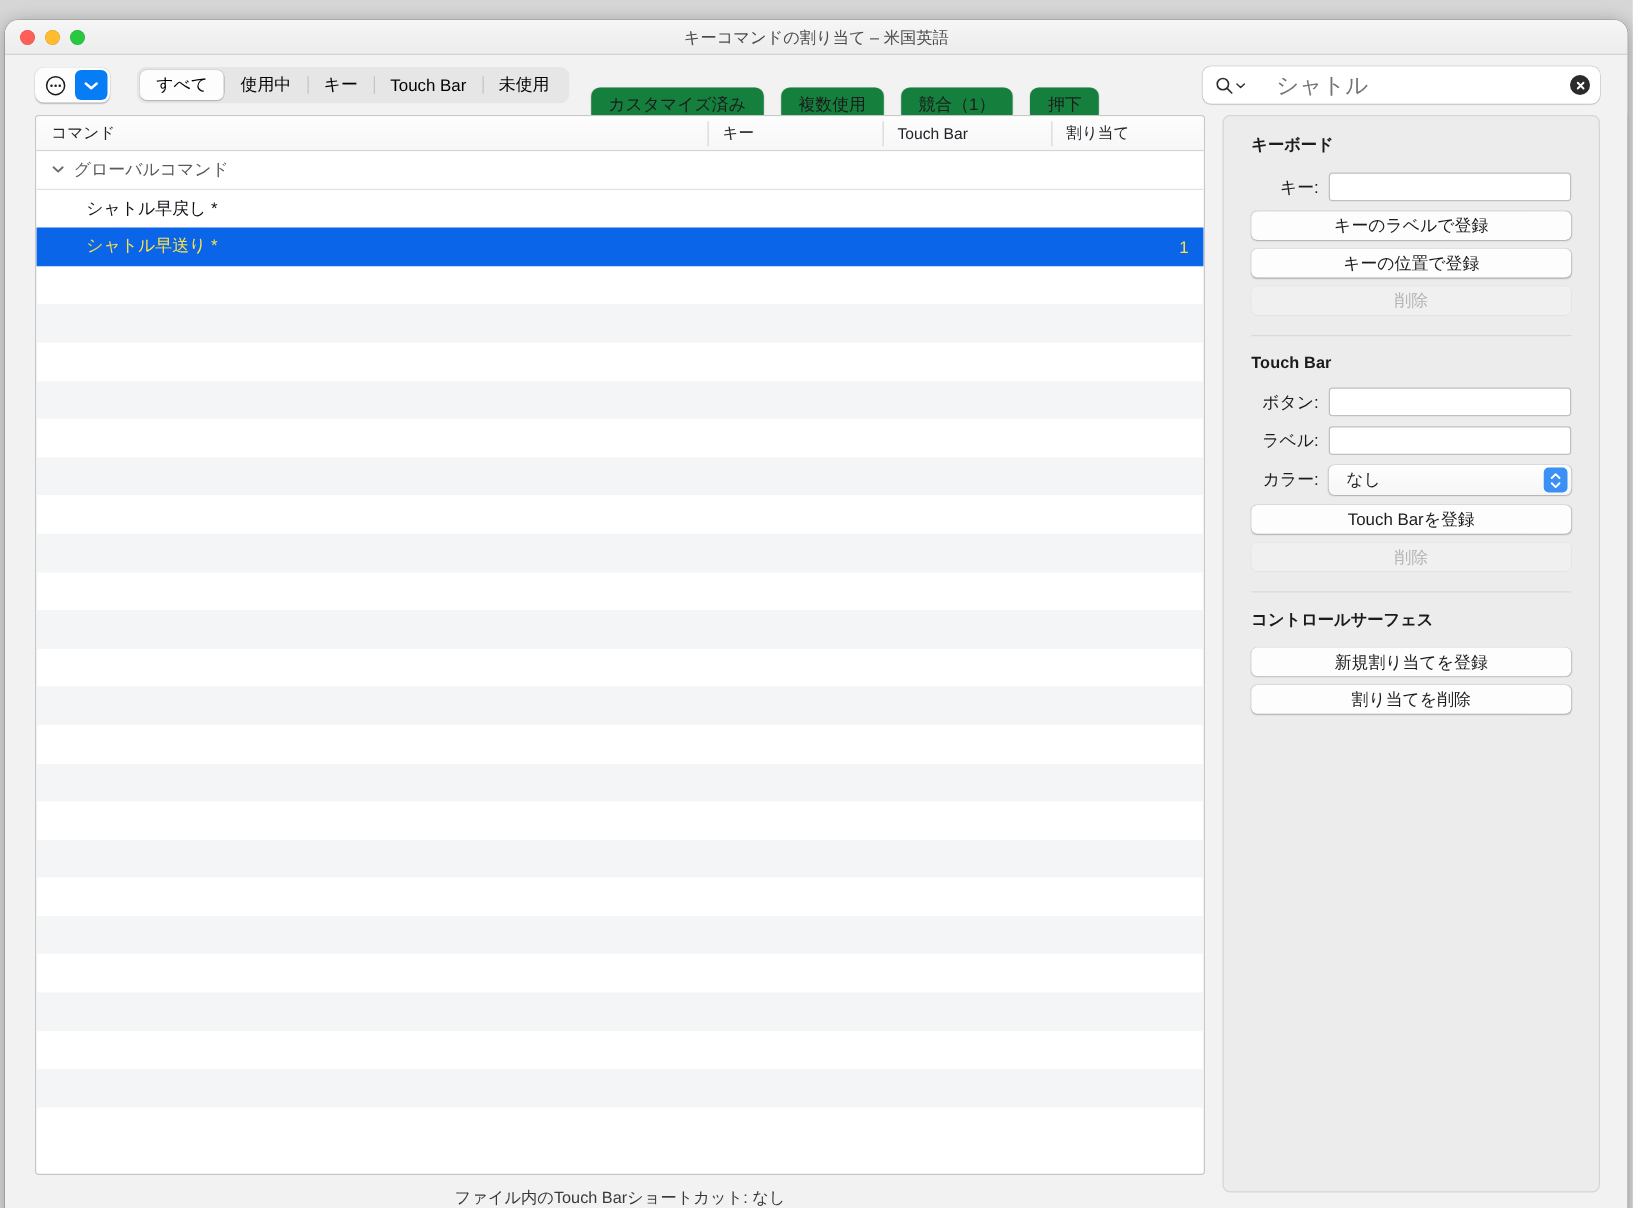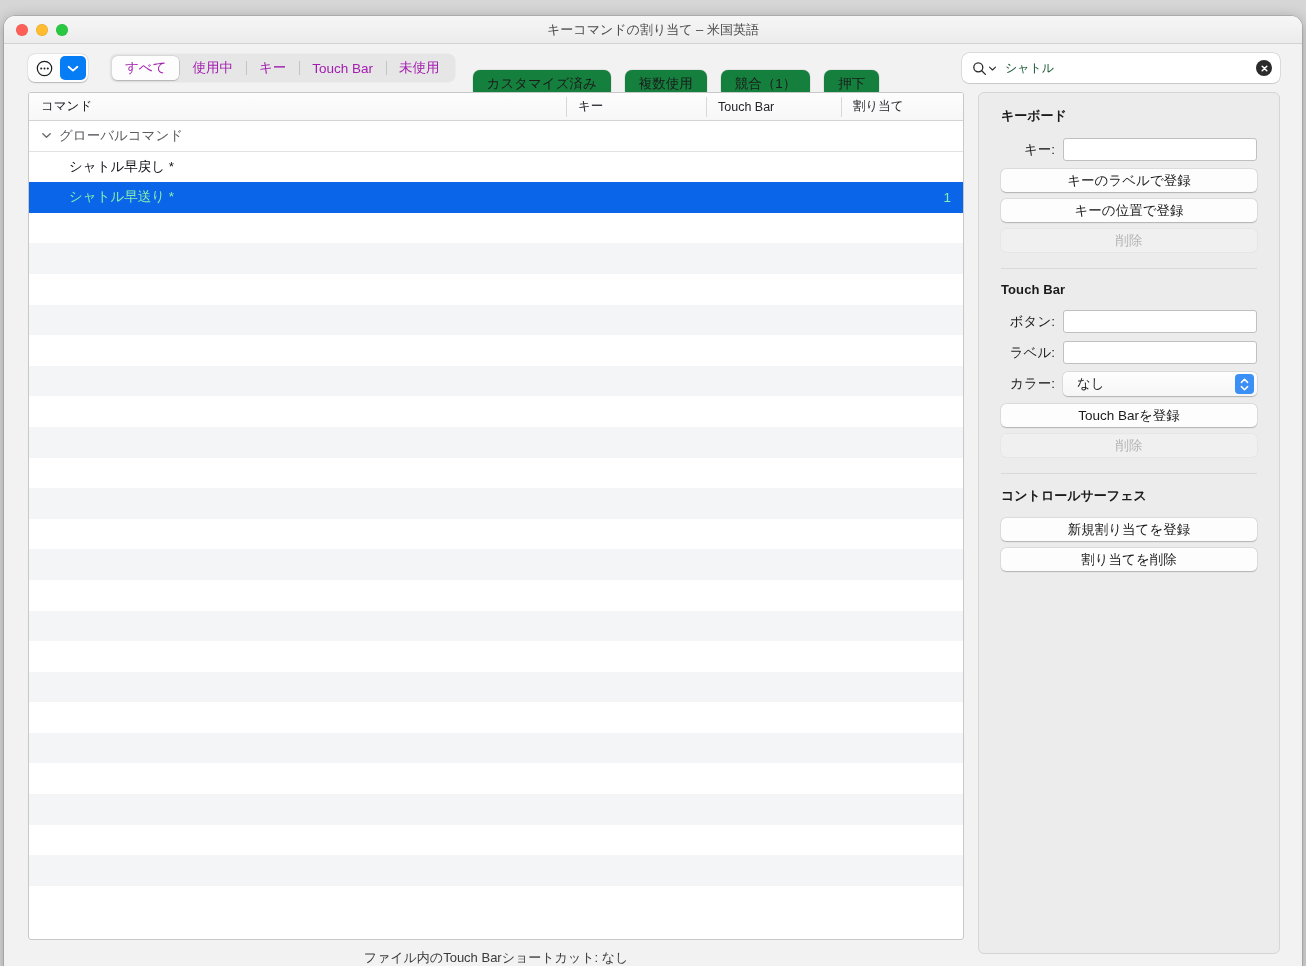--- a/index.html
+++ b/index.html
@@ -82,21 +82,21 @@
     border-radius: 7px;
     height: 28px;
     margin-left: 22px;
     padding: 2px;
     box-shadow: 0 0 0 0.5px rgba(0,0,0,0.05);
   }
   .seg {
     height: 24px;
     padding: 0 13px;
     display: flex; align-items: center;
-    font-size: 13.5px; color: #a21caf;
+    font-size: 13.5px; color: #000000;
     border-radius: 5.5px;
     position: relative;
     white-space: nowrap;
   }
   .seg.sel {
     background: #fdfdfd;
     box-shadow: 0 0.5px 1.2px rgba(0,0,0,0.2), 0 0 0 0.5px rgba(0,0,0,0.06);
   }
   .seg.div::before {
     content: "";
@@ -122,22 +122,22 @@
     width: 318px; height: 30px;
     background: #fff;
     border-radius: 7px;
     display: flex; align-items: center;
     padding: 0 8px 0 10px;
     box-shadow: 0 0 0 0.5px rgba(0,0,0,0.18), 0 0.5px 1px rgba(0,0,0,0.08);
   }
   .search-icon-group { display: flex; align-items: center; gap: 1px; }
   .search-text {
     flex: 1;
-    font-size: 12px; color: #14532d;
-    margin-left: 8px;
+    font-size: 18px; color: #737373;
+    margin-left: 24px;
     overflow: hidden; white-space: nowrap;
   }
   .clear-btn {
     width: 16px; height: 16px; border-radius: 50%;
     background: #2b2b2b;
     display: flex; align-items: center; justify-content: center;
     flex: 0 0 auto;
   }
 
   
@@ -196,21 +196,21 @@
   }
   .row.alt { background: #f4f5f6; }
   .row.group {
     background: #fff;
     border-bottom: 1px solid #e2e2e2;
     color: #5a5a5f;
     padding-left: 12px;
     gap: 7px;
   }
   .row.item { padding-left: 40px; }
-  .row.sel { background: #0a65e8; color: #86efac; }
+  .row.sel { background: #0a65e8; color: #fde047; }
   .row .assign {
     position: absolute; right: 12px;
     font-size: 13.5px;
   }
   .status {
     flex: 0 0 auto;
     height: 36px;
     display: flex; align-items: center; justify-content: center;
     font-size: 13px; color: #3a3a3a;
   }

